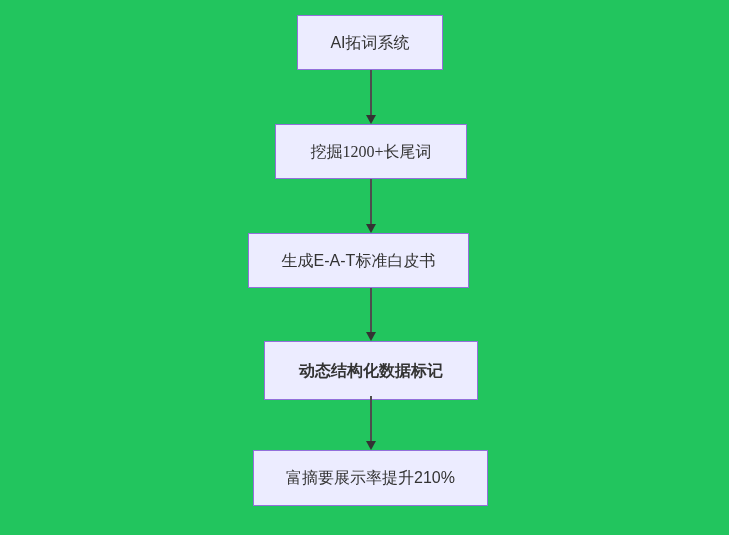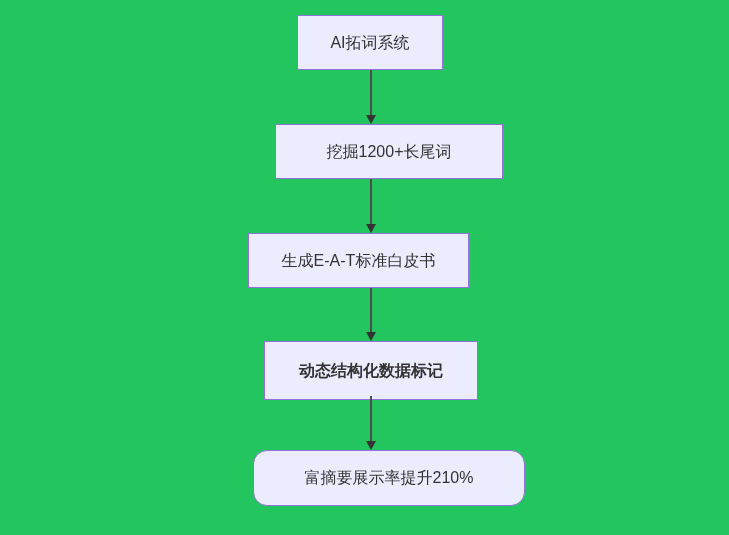--- a/index.html
+++ b/index.html
@@ -25,24 +25,24 @@
     display: flex;
     align-items: center;
     justify-content: center;
     color: #333333;
     font-size: 16px;
     line-height: 1;
     white-space: nowrap;
   }
   .node .node-label { display: block; }
   .n1 { left: 297px; top: 15px;  width: 146px; height: 55px; }
-  .n2 { left: 275px; top: 124px; width: 228px; height: 55px; }
+  .n2 { left: 275px; top: 124px; width: 192px; height: 55px; font-family: Liberation Serif, serif; }
   .n3 { left: 248px; top: 233px; width: 221px; height: 55px; }
   .n4 { left: 264px; top: 341px; width: 214px; height: 59px; font-weight: bold; }
-  .n5 { left: 253px; top: 450px; width: 272px; height: 56px; border-radius: 14px; }
+  .n5 { left: 253px; top: 450px; width: 235px; height: 56px; }
 
   .edge {
     position: absolute;
     left: 365px;
     width: 11px;
     display: flex;
     flex-direction: column;
     align-items: center;
   }
   .e1 { top: 70px;  height: 54px; }

